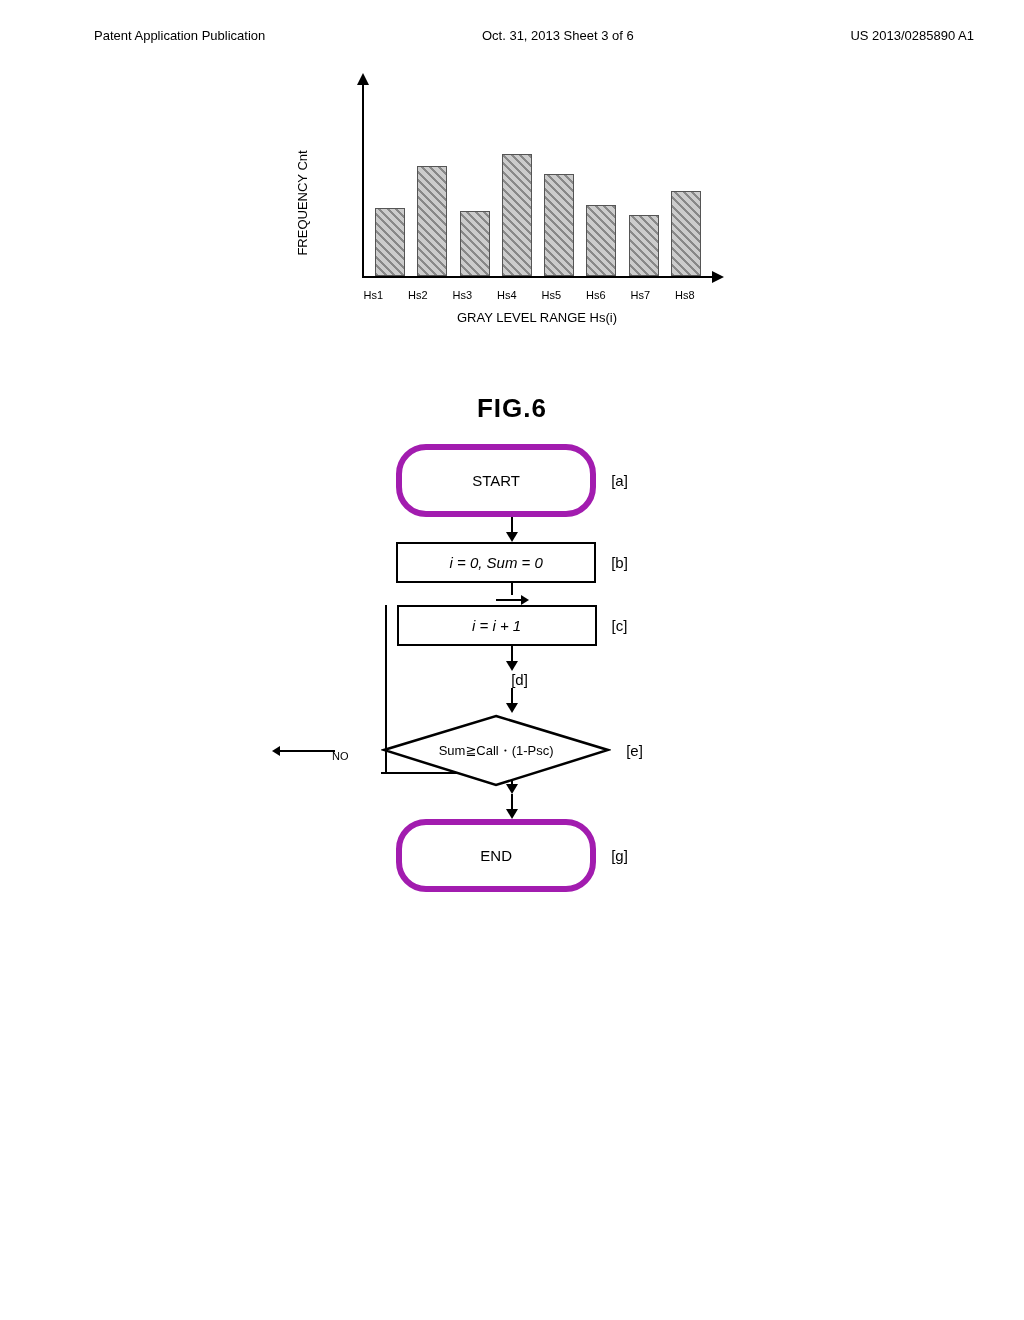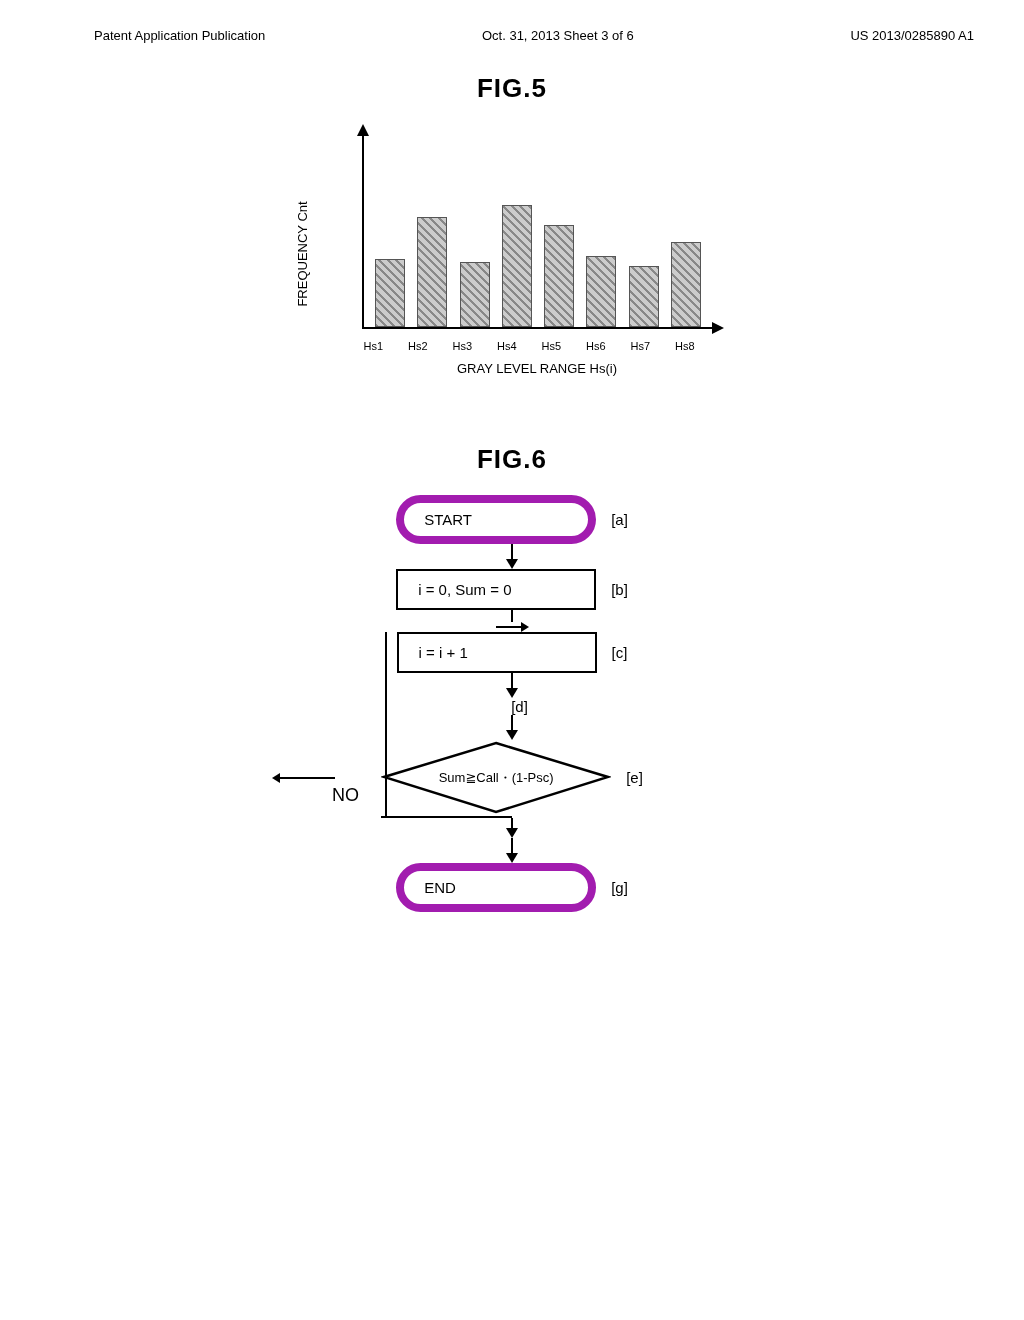--- a/index.html
+++ b/index.html
@@ -152,29 +152,32 @@
       display: flex;
       align-items: center;
       justify-content: center;
       margin-bottom: 0;
       position: relative;
     }
 
     .flow-box {
       border: 2px solid #000;
       padding: 10px 20px;
+      text-align: center;
       min-width: 200px;
       font-size: 15px;
       background: #fff;
+      font-style: italic;
     }
 
     .flow-rounded {
-      border: 8px solid #a21caf;
+      border: 6px solid #a21caf;
       border-radius: 30px;
-      padding: 8px 20px;
+      padding: 22px 20px;
+      text-align: center;
       min-width: 200px;
       font-size: 15px;
       background: #fff;
     }
 
     .flow-diamond-text {
       position: absolute;
       top: 50%;
       left: 50%;
       transform: translate(-50%, -50%);
@@ -219,21 +222,20 @@
 <body>
 
 <div class="header">
   <span>Patent Application Publication</span>
   <span>Oct. 31, 2013  Sheet 3 of 6</span>
   <span>US 2013/0285890 A1</span>
 </div>
 
 <div class="page-content">
 
-  <div class="fig-title">FIG.5</div>
 
   <div class="chart-container">
     <div class="chart-wrapper">
       <div class="y-axis-label">FREQUENCY Cnt</div>
 
       <div class="chart-area">
         <div class="bars-group" id="bars-group">
 
         <div class="bar" style="height: 68px;"></div>
             <div class="bar" style="height: 110.5px;"></div>
@@ -336,21 +338,21 @@
             <div style="position:absolute; left:-30px; top:50%; transform:translateY(-50%); display:flex; align-items:center;">
               <div style="width:0;height:0;border-top:5px solid transparent;border-bottom:5px solid transparent;border-right:8px solid #000;"></div>
               <div class="h-line" style="width:55px;"></div>
             </div>
           </div>
 
           <div style="position:absolute; left:20px; top:50%; margin-top:100px; transform:translateY(-50%);">
           </div>
 
           <div style="display:flex; justify-content:flex-start; padding-left:30px; margin-top:-38px; margin-bottom:10px;">
-            <span style="font-size:18px;margin-top:8px;">NO</span>
+            <span style="font-size:11px;">NO</span>
           </div>
 
           <div style="display:flex; justify-content:center; margin-bottom:0;">
             <div class="h-line" style="width:131px; margin-left:-131px;"></div>
           </div>
 
         </div>
 
 
         <div class="connector-with-arrow">

